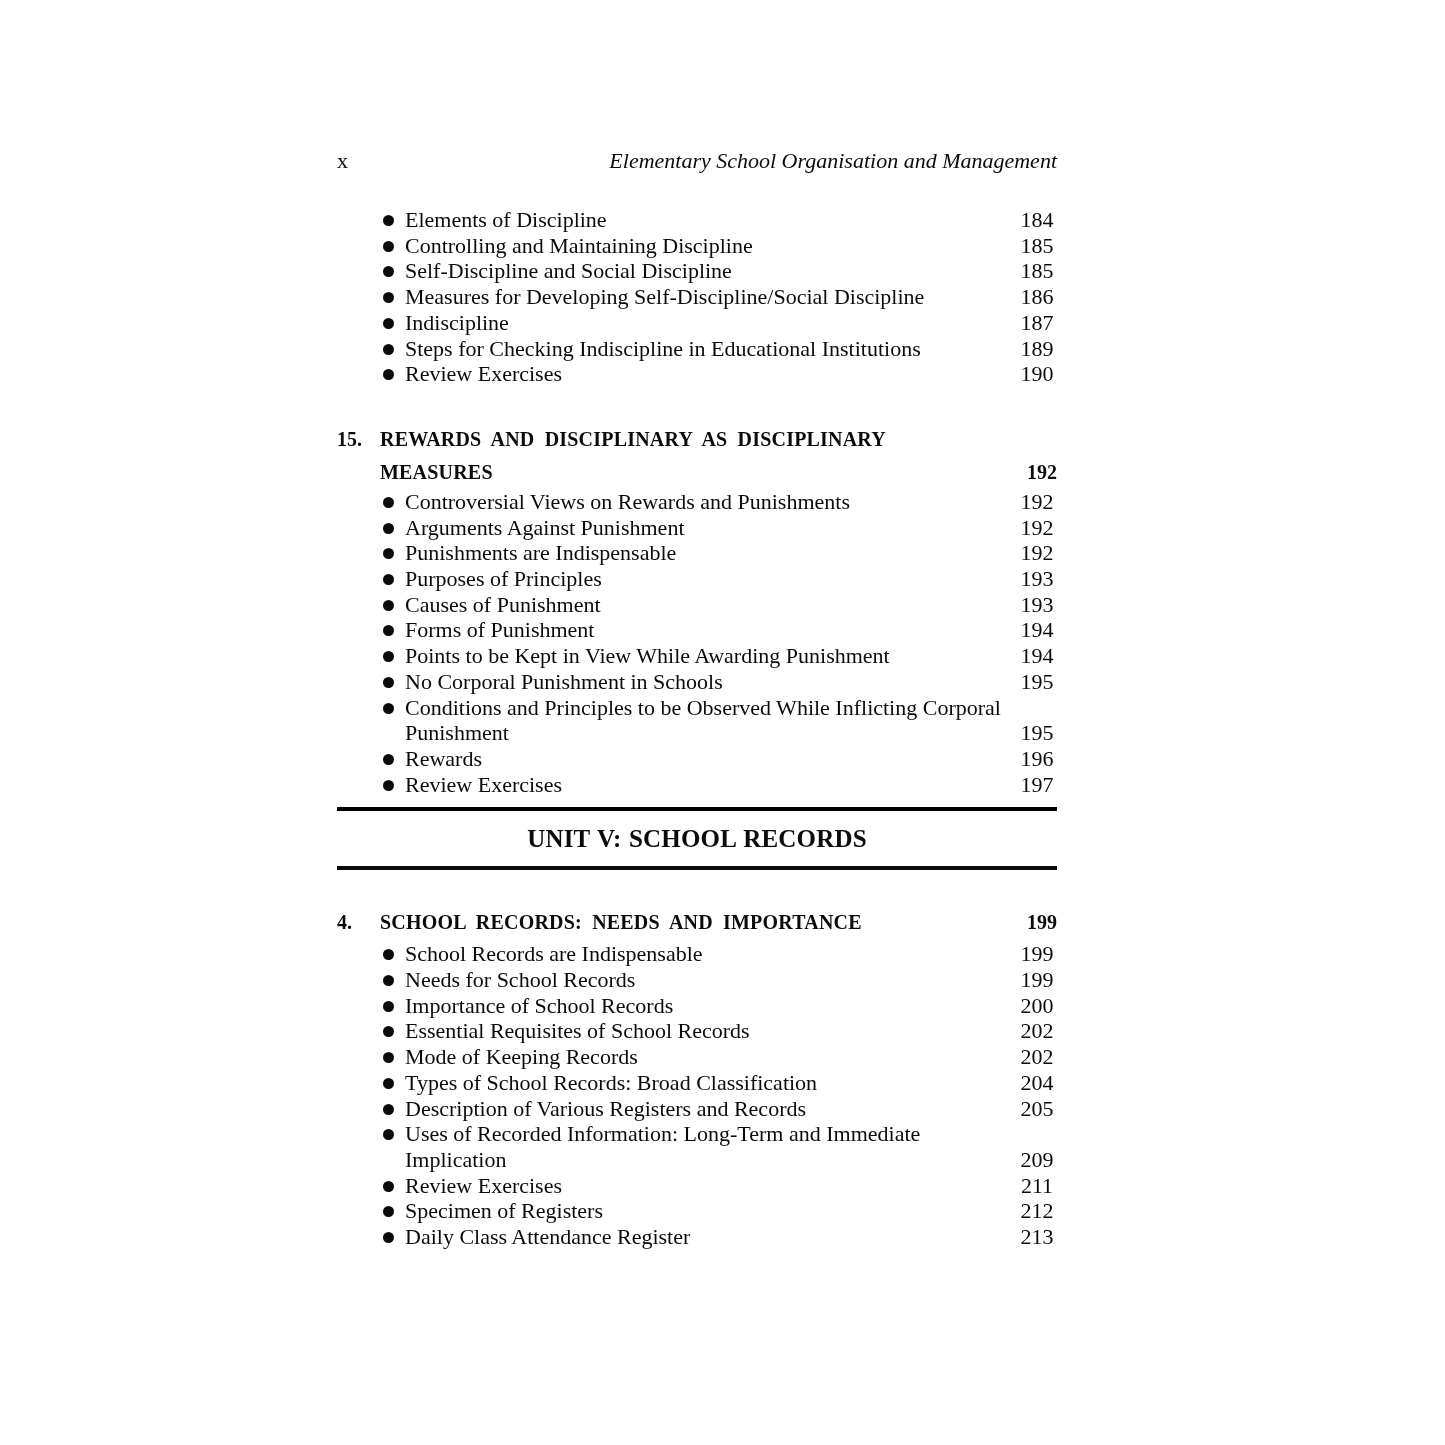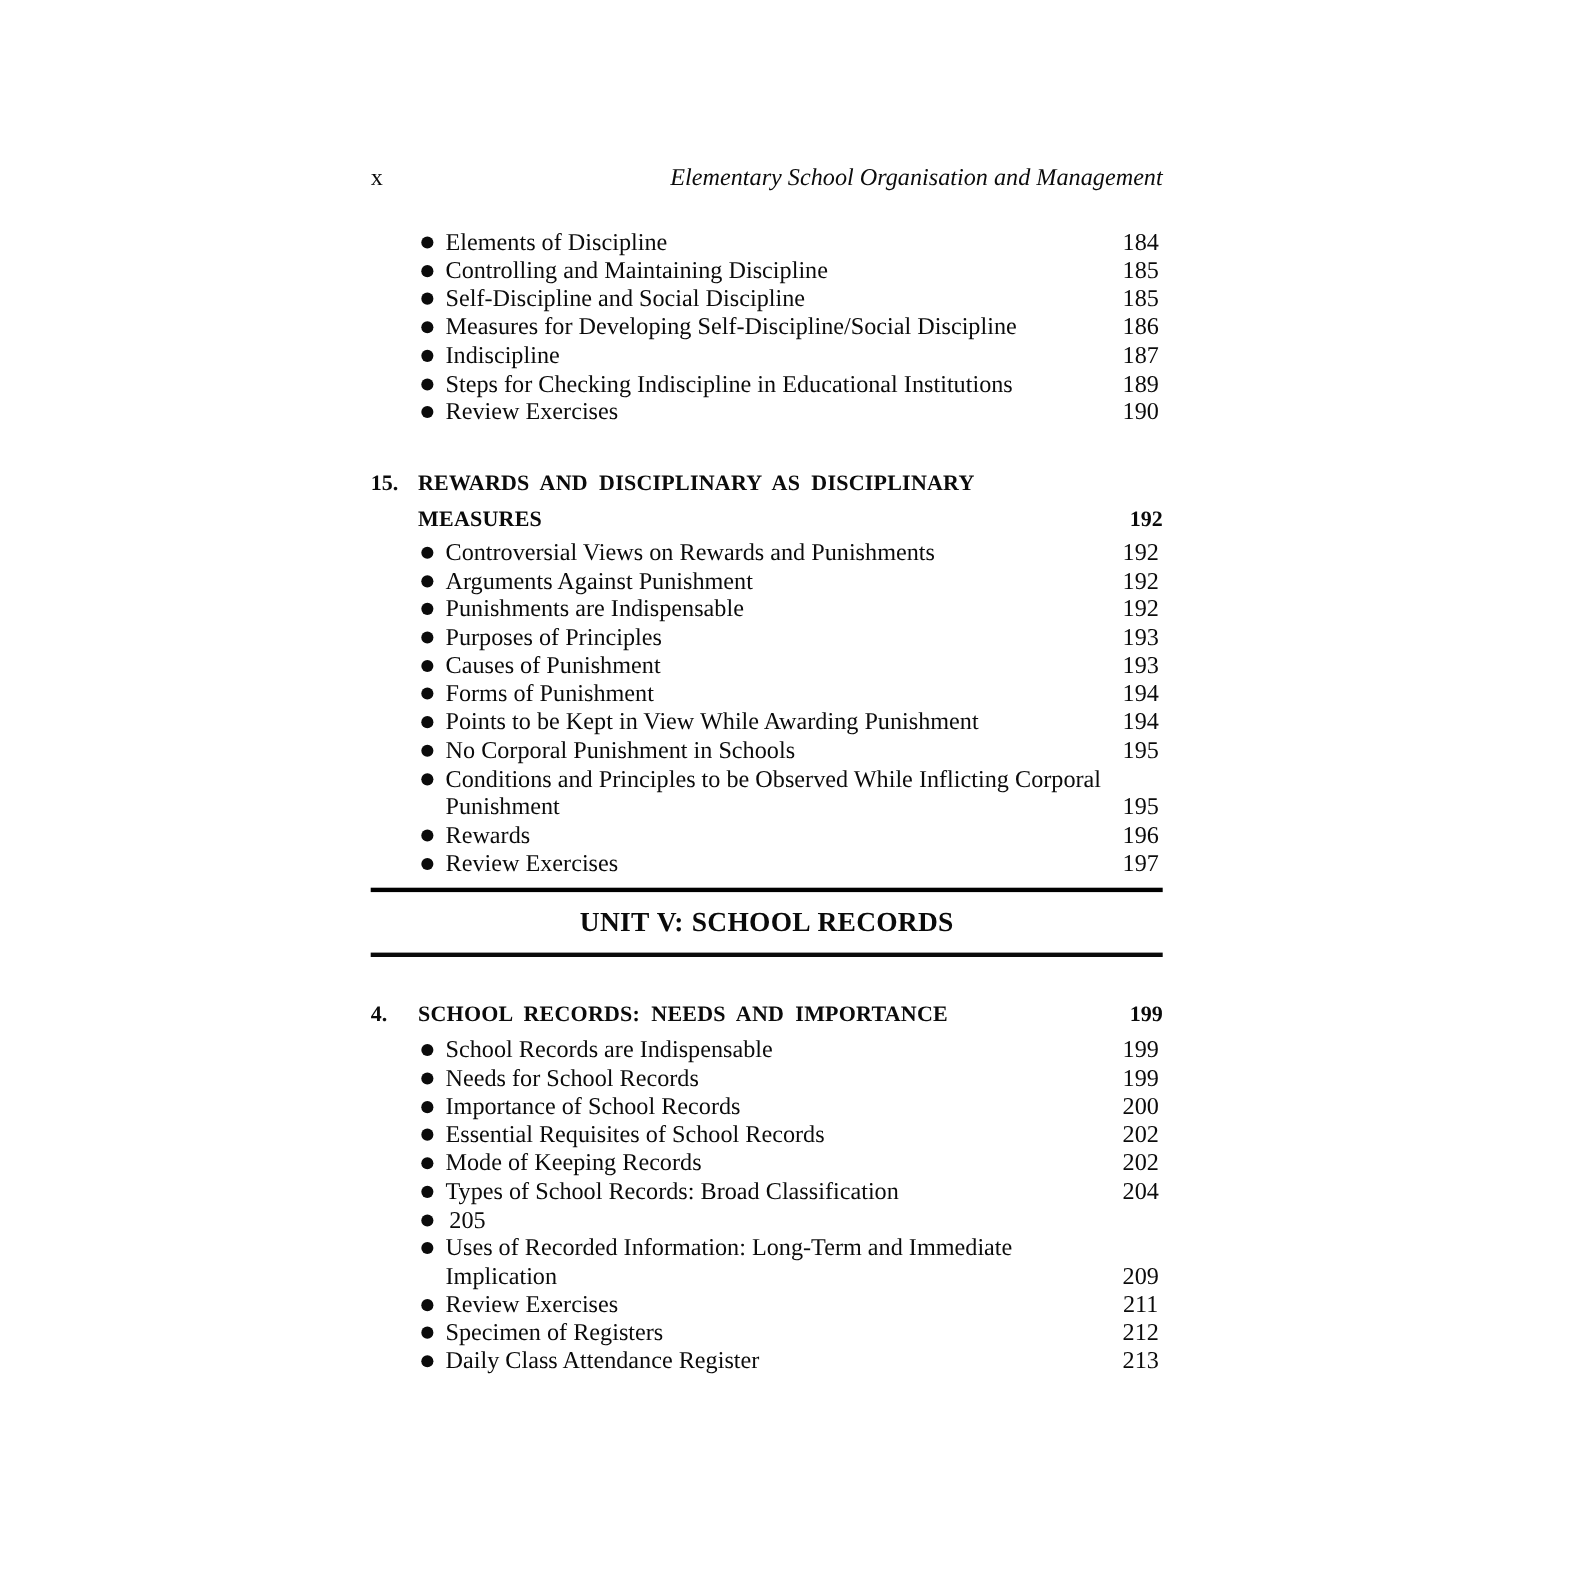--- a/index.html
+++ b/index.html
@@ -317,20 +317,21 @@
           <span class="bullet">
             <span class="dot"></span>
           </span>
           <span class="label">Types of School Records: Broad Classification</span>
           <span class="pagenum">204</span>
         </div>
         <div class="row">
           <span class="bullet">
             <span class="dot"></span>
           </span>
+          <span class="label">Description of Various Registers and Records</span>
           <span class="pagenum">205</span>
         </div>
         <div class="row">
           <span class="bullet">
             <span class="dot"></span>
           </span>
           <span class="label">Uses of Recorded Information: Long-Term and Immediate Implication</span>
           <span class="pagenum">209</span>
         </div>
         <div class="row">

